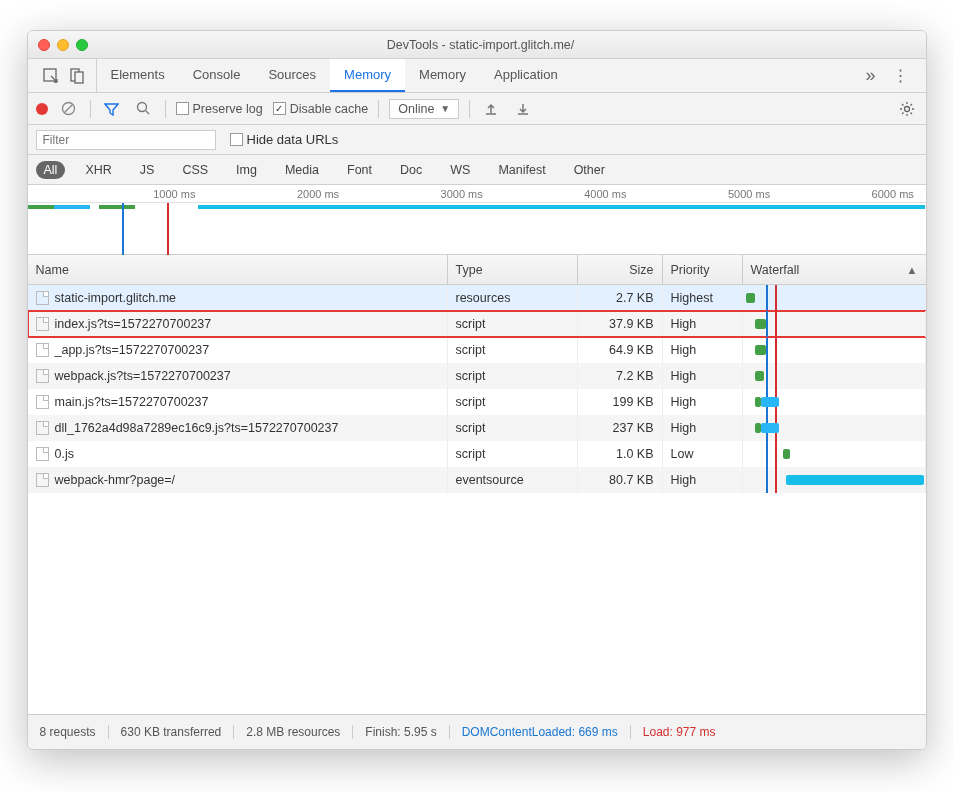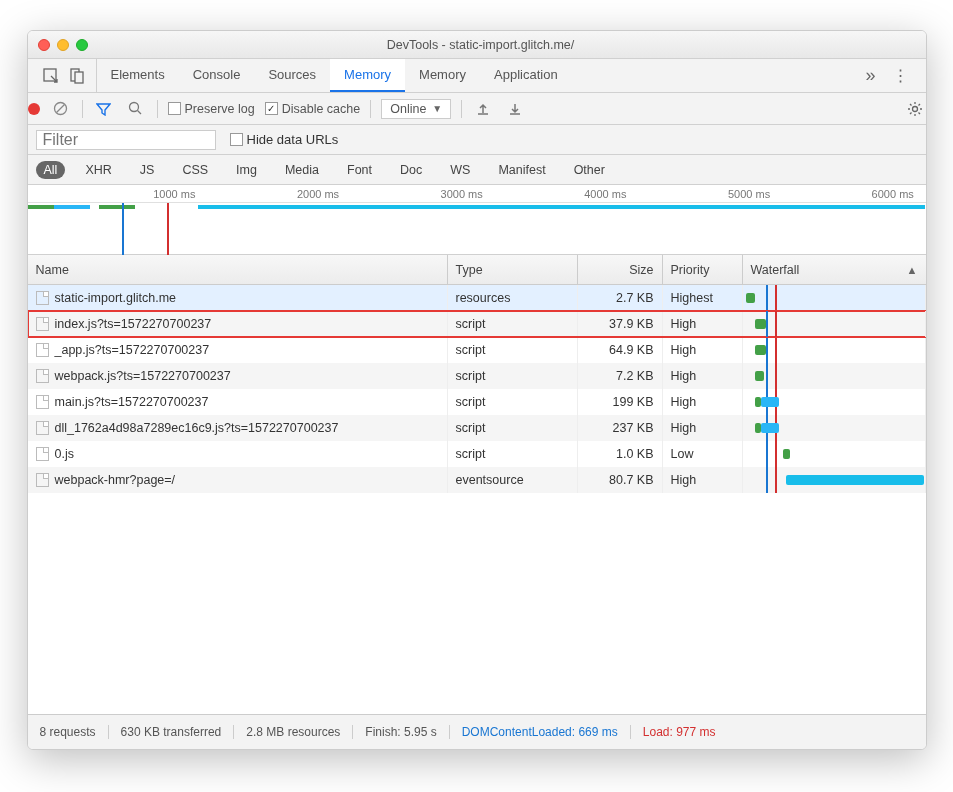--- a/index.html
+++ b/index.html
@@ -12,28 +12,28 @@
 .tlight.yellow { background: #ffbd2e; border: 0.5px solid #e1a325; }
 .tlight.green { background: #28c940; border: 0.5px solid #1dad2b; }
 .wtitle { position: absolute; left: 8px; right: 0; text-align: center; font-size: 12.5px; color: #555; }
 .tabs { height: 34px; border-bottom: 1px solid #d0d0d0; display: flex; align-items: center; padding: 0 4px; background: #f3f3f3; }
 .tab-left { display: flex; align-items: center; gap: 4px; padding: 0 8px; border-right: 1px solid #d0d0d0; height: 100%; }
 .iconbtn { width: 22px; height: 22px; display: flex; align-items: center; justify-content: center; color: #666; }
 .tablist { display: flex; height: 100%; }
 .tab { padding: 0 14px; display: flex; align-items: center; color: #555; border-bottom: 2px solid transparent; cursor: pointer; font-size: 13px; }
 .tab.active { color: #1a73e8; border-bottom: 2px solid #1a73e8; background: #fff; }
 .tab-right { margin-left: auto; display: flex; align-items: center; gap: 8px; padding: 0 10px; }
-.toolbar { height: 32px; border-bottom: 1px solid #d0d0d0; display: flex; align-items: center; padding: 0 0; gap: 10px; background: #f3f3f3; font-size: 12.5px; color: #555; }
+.toolbar { height: 32px; border-bottom: 1px solid #d0d0d0; display: flex; align-items: center; padding: 0 8px; gap: 10px; background: #f3f3f3; font-size: 12.5px; color: #555; }
 .record { width: 12px; height: 12px; border-radius: 50%; background: #e53935; }
 .vsep { width: 1px; height: 18px; background: #ccc; }
 .chk { display: flex; align-items: center; gap: 4px; }
 .chkbox { width: 13px; height: 13px; border: 1px solid #999; background: #fff; display: inline-flex; align-items: center; justify-content: center; font-size: 10px; color: #333; }
 .select { display: flex; align-items: center; gap: 6px; padding: 2px 8px; border: 1px solid #ccc; background: #fff; height: 20px; }
 .filterbar { height: 30px; border-bottom: 1px solid #d0d0d0; display: flex; align-items: center; padding: 0 8px; gap: 14px; background: #f3f3f3; }
-.filterin { width: 180px; height: 20px; border: 1px solid #ccc; padding: 0 6px; font-size: 16px; color: #888; background: #fff; }
+.filterin { width: 180px; height: 20px; border: 1px solid #ccc; padding: 0 6px; font-size: 12px; color: #888; background: #fff; }
 .typefilter { height: 30px; border-bottom: 1px solid #d0d0d0; display: flex; align-items: center; padding: 0 8px; gap: 12px; background: #f3f3f3; font-size: 12.5px; }
 .pill { padding: 2px 8px; border-radius: 9px; cursor: pointer; color: #444; }
 .pill.active { background: #666; color: #fff; }
 .timeline { height: 70px; border-bottom: 1px solid #d0d0d0; background: #fff; position: relative; font-size: 11px; color: #777; }
 .tlhead { height: 18px; border-bottom: 1px solid #e0e0e0; display: flex; align-items: center; position: relative; }
 .tlhead span { position: absolute; }
 .tlbody { position: relative; height: 52px; }
 .tlbar { position: absolute; top: 2px; height: 4px; background: #18bdea; }
 .tlmark { position: absolute; top: 0; bottom: 0; width: 2px; }
 .gridhead { height: 30px; background: linear-gradient(#f7f7f7,#ececec); border-bottom: 1px solid #ccc; display: flex; font-size: 12.5px; color: #444; }

